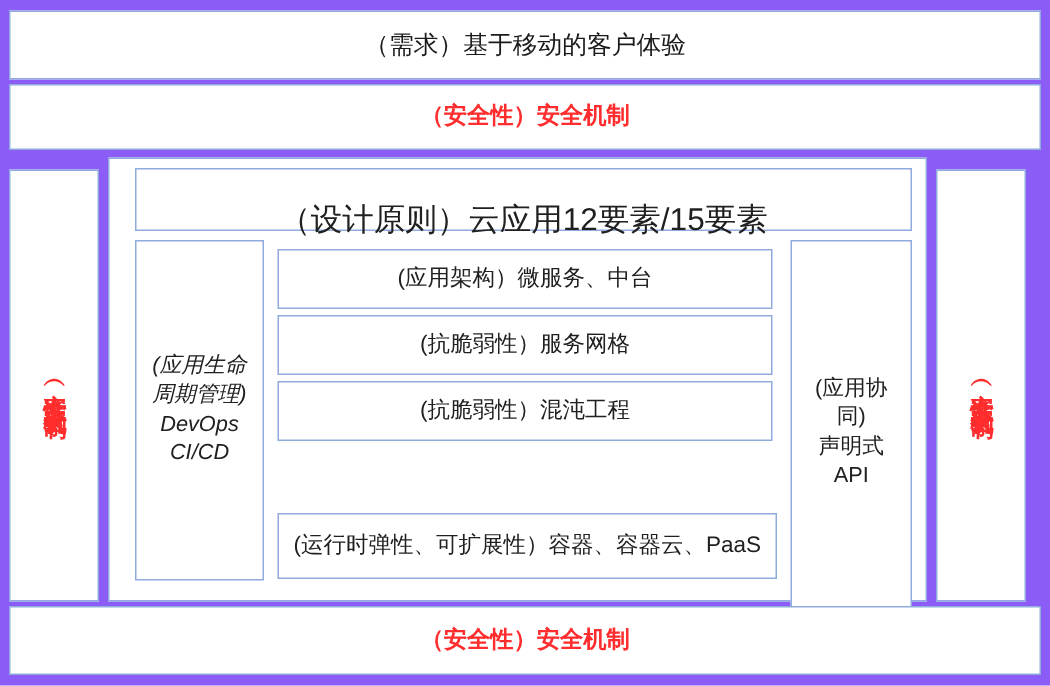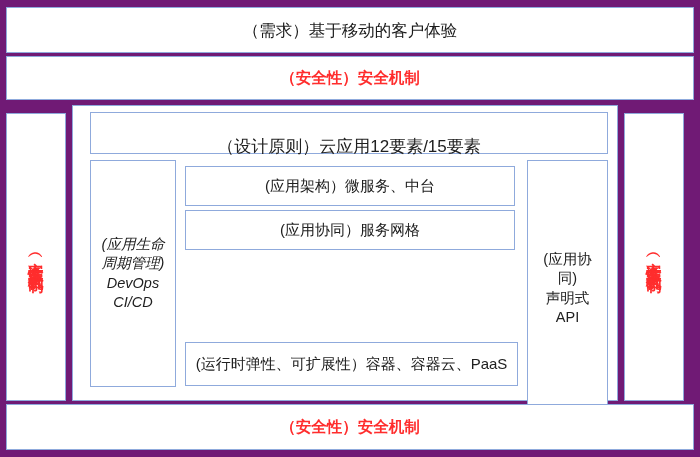--- a/index.html
+++ b/index.html
@@ -13,21 +13,21 @@
     height: 457px;
     font-family: "Liberation Sans", "DejaVu Sans", sans-serif;
     color: #202020;
     overflow: hidden;
   }
 
   .canvas {
     position: relative;
     width: 700px;
     height: 457px;
-    background: #701a75;
+    background: #8b5cf6;
   }
 
   
   .box {
     position: absolute;
     box-sizing: border-box;
     border: 1.4px solid #8FAADC;
     background: #ffffff;
     display: flex;
     align-items: center;
@@ -113,21 +113,21 @@
   }
 
   
   #design-box {
     left: 90px;
     top: 112px;
     width: 518px;
     height: 42px;
   }
   #design-box .label {
-    font-size: 17px;
+    font-size: 21px;
     margin-top: 28px;
   }
 
   
   #lifecycle-box {
     left: 90px;
     top: 160px;
     width: 86px;
     height: 227px;
     font-style: italic;
@@ -189,21 +189,24 @@
   <div class="box" id="lifecycle-box">
     <span class="label">(应用生命周期管理)
 DevOps
 CI/CD</span>
   </div>
 
   <div class="box mid-row" id="mid-0">
     <span class="label">(应用架构）微服务、中台</span>
   </div>
   <div class="box mid-row" id="mid-1">
-    <span class="label">(应用协同）服务网格</span>
+    <span class="label">(抗脆弱性）服务网格</span>
+  </div>
+  <div class="box mid-row" id="mid-2">
+    <span class="label">(抗脆弱性）混沌工程</span>
   </div>
   <div class="box mid-row" id="mid-3">
     <span class="label">(运行时弹性、可扩展性）容器、容器云、PaaS</span>
   </div>
 
   <div class="box" id="collab-box">
     <span class="label">(应用协同)
 声明式
 API</span>
   </div>

